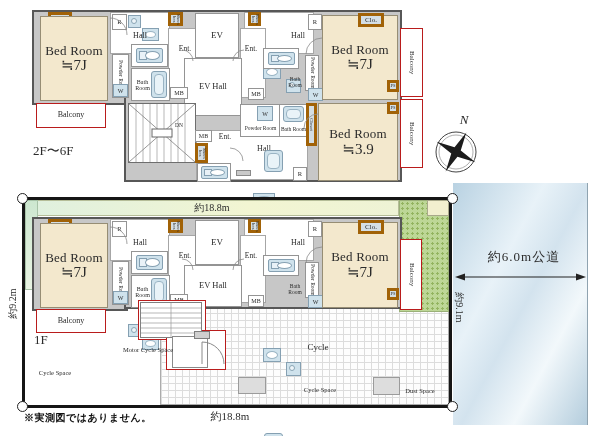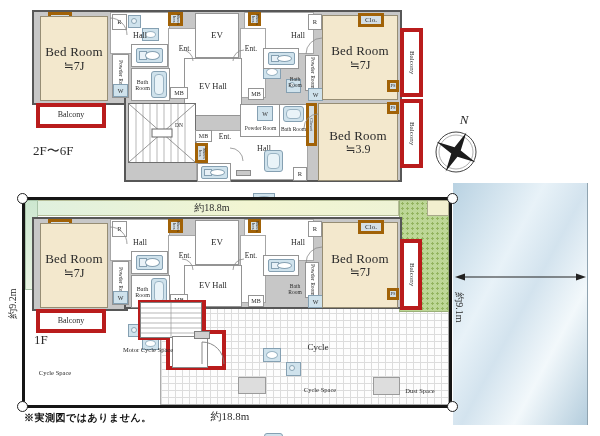--- a/index.html
+++ b/index.html
@@ -4,29 +4,29 @@
 <style>
   html,body{margin:0;padding:0;background:#fff}
   #canvas{position:relative;width:600px;height:436px;background:#fff;overflow:hidden;
           font-family:"Liberation Serif",serif;color:#2b2b2b}
   .abs{position:absolute;box-sizing:border-box}
   .bldg{background:#c7c7c7;border:2px solid #575757}
   .zone{background:#fff;border:1px solid #a6a6a6}
   .rm{background:#fff;border:1px solid #949494}
   .bed{background:#f3e8cd;border:1px solid #968d74;display:flex;flex-direction:column;align-items:center;justify-content:center;gap:1px}
   .bed .nm{font-size:13px;line-height:1.02;text-align:center;letter-spacing:.2px}
-  .bed .sz{font-size:12px;line-height:1}
+  .bed .sz{font-size:15px;line-height:1}
   .box{background:#d4dee4;border:3px solid #a16207;display:flex;align-items:center;justify-content:center;text-align:center;line-height:1}
   .fix{background:#cfe2ec;border:1px solid #85a0b2;display:flex;align-items:center;justify-content:center}
   .lbl{display:flex;align-items:center;justify-content:center;text-align:center;line-height:1.08}
   .v{writing-mode:vertical-rl}
   .f4{font-size:4.5px}.f5{font-size:5px}.f55{font-size:5.5px}.f6{font-size:6px}.f65{font-size:6.5px}
   .f7{font-size:7px}.f75{font-size:7.5px}.f8{font-size:8px}.f85{font-size:8.5px}.f9{font-size:9px}
   .f10{font-size:10px}.f11{font-size:11px}.f13{font-size:13px}
-  .white{background:#fff;border:4px solid #b91c1c}
+  .white{background:#fff;border:1px solid #b91c1c}
   .grid{background-color:#fdfdfd;background-image:linear-gradient(#dcdcdc 1px,transparent 1px),linear-gradient(90deg,#dcdcdc 1px,transparent 1px);background-size:7px 7px;border:1px solid #ababab}
   .plant{background-color:#bdd796;background-image:radial-gradient(#93b45f 1px,transparent 1.3px);background-size:5px 5px;border:1px solid #9ab078}
   .road{background:linear-gradient(118deg,#b9d2e2 0%,#e8f2f8 35%,#d3e3ee 52%,#f2f8fb 72%,#b4cddd 100%);border-right:1.5px solid #8fa3b0}
   .site{border:3px solid #161616;background:#fff}
   .stripTop{background:linear-gradient(90deg,#dff0df 0%,#f2f5d2 60%,#eef3d5 100%);border:1px solid #b5bd98;display:flex;align-items:center;justify-content:center}
   .stripLeft{background:linear-gradient(180deg,#cde7d0,#e9f4e3);border:1px solid #a8c3a8}
   .dot{background:#fff;border:1.5px solid #222;border-radius:50%;width:11px;height:11px}
   .counter{background:#c9c9c9;border:1px solid #8a8a8a}
   .wc{background:#cfe2ec;border:1px solid #85a0b2;border-radius:2px;position:relative}
   .wc::after{content:"";position:absolute;right:2px;top:2px;bottom:2px;width:52%;background:#fff;border:1px solid #85a0b2;border-radius:50%}
@@ -39,20 +39,21 @@
   .stove::after{content:"";position:absolute;left:2px;top:2px;width:4px;height:4px;border:1px solid #8aa5b5;border-radius:50%;background:#eef5f9}
   .rack{background:#ddd;border:1px solid #9b9b9b}
   .note{font-family:"Liberation Sans",sans-serif;font-weight:bold;font-size:10px;letter-spacing:.5px;color:#111}
 </style>
 </head>
 <body>
 
 <div id="canvas">
 
   <div class="abs road" style="left:453px;top:183px;width:135px;height:242px"></div>
+  <div class="abs lbl f13" style="left:466px;top:249px;width:116px;height:17px;letter-spacing:1px">約6.0m公道</div>
   <svg class="abs" style="left:455px;top:271px" width="131" height="12" viewBox="0 0 131 12">
     <line x1="4" y1="6" x2="127" y2="6" stroke="#222" stroke-width="1.2"></line>
     <polygon points="0,6 10,2.5 10,9.5" fill="#222"></polygon>
     <polygon points="131,6 121,2.5 121,9.5" fill="#222"></polygon>
   </svg>
 
   <svg class="abs" style="left:429px;top:118px" width="56" height="62" viewBox="0 0 56 62">
     <circle cx="27" cy="34" r="20" fill="none" stroke="#444" stroke-width="1"></circle>
     <circle cx="27" cy="34" r="17" fill="none" stroke="#777" stroke-width="0.6"></circle>
     <g transform="rotate(28 27 34)">

